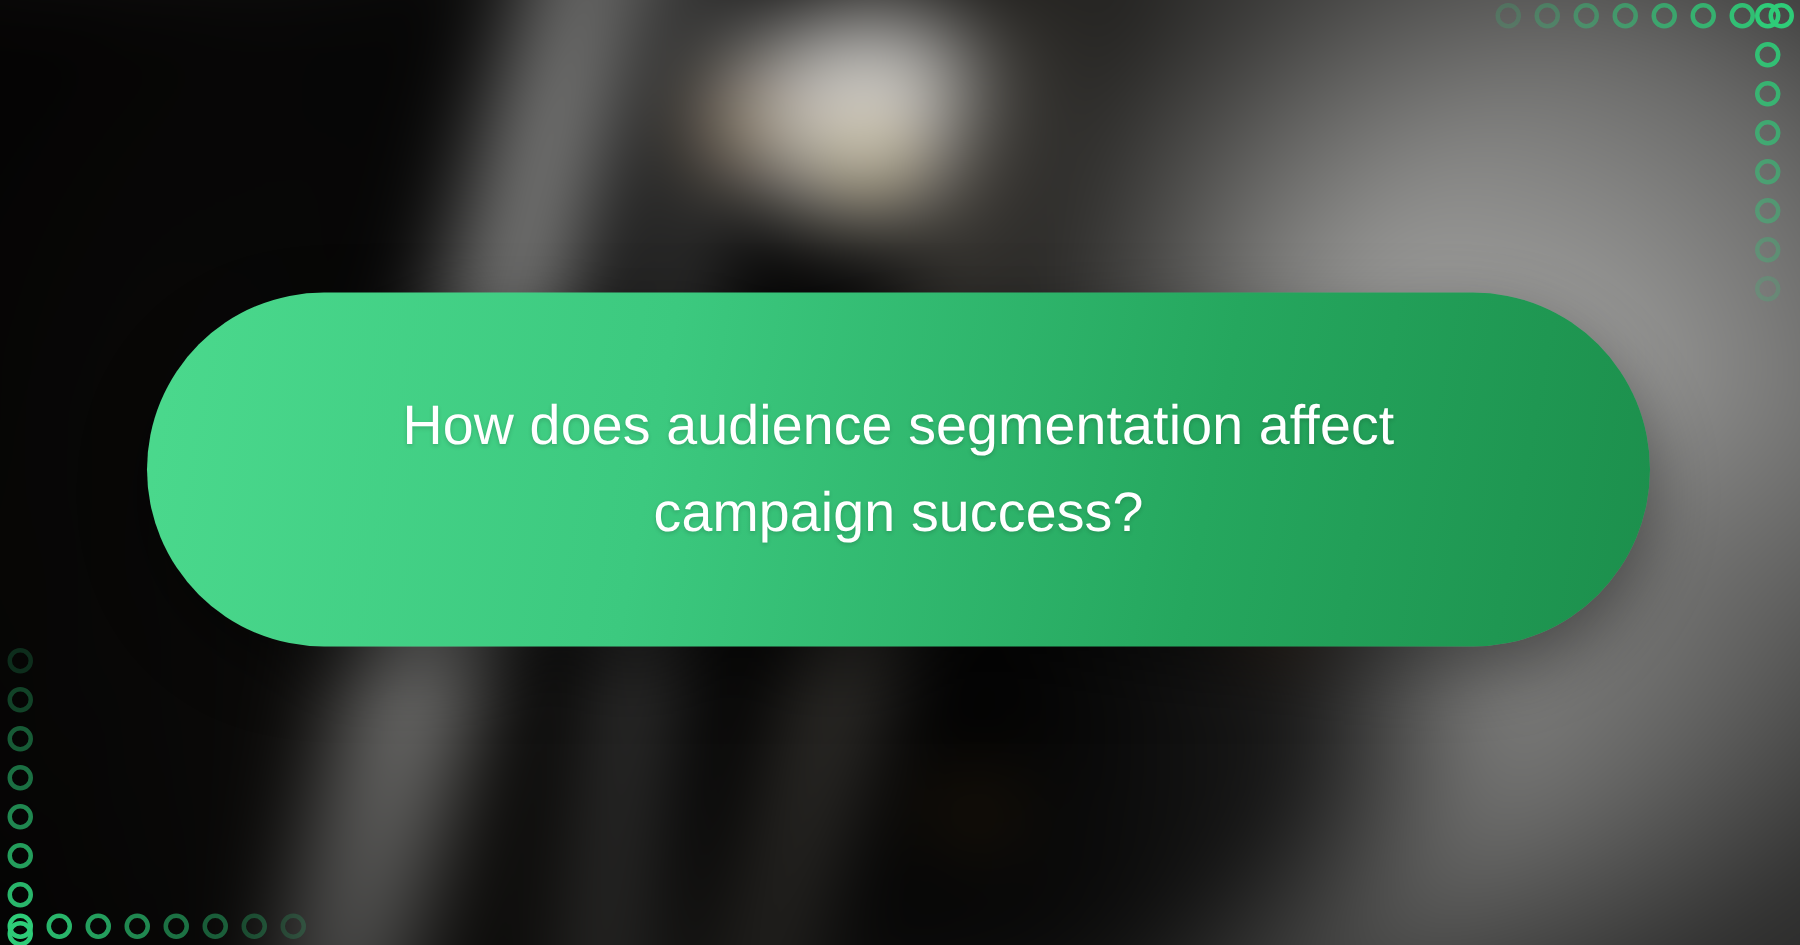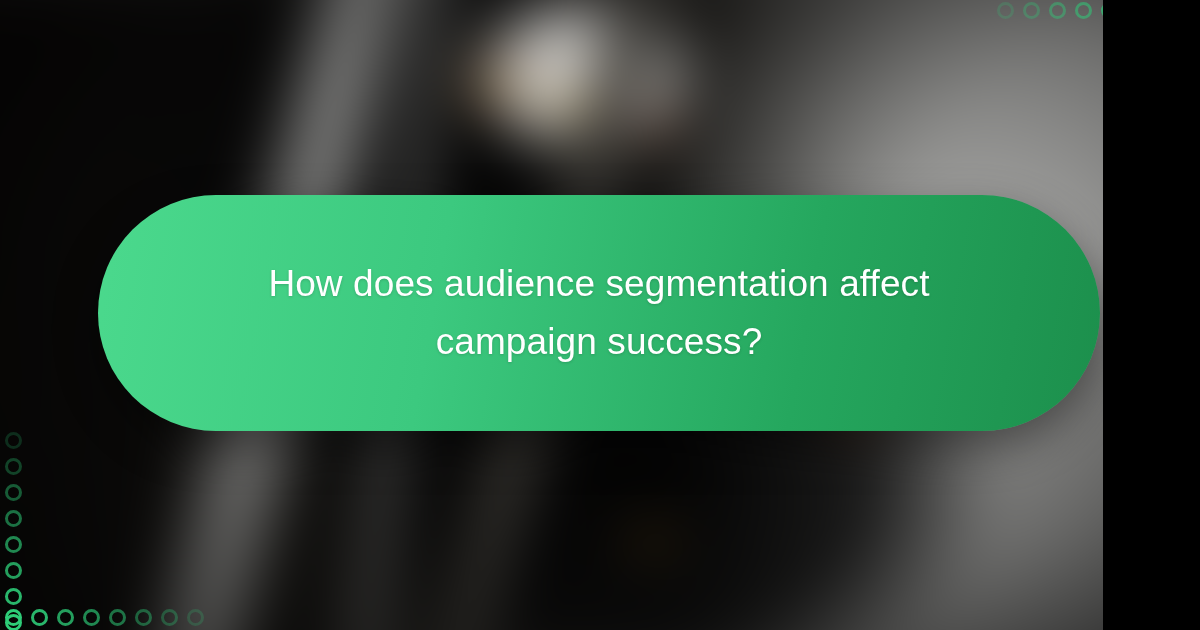--- a/index.html
+++ b/index.html
@@ -7,21 +7,21 @@
 
   html, body {
     width:1200px; height:630px;
     overflow:hidden;
     background:#000;
     font-family:"Liberation Sans", sans-serif;
   }
 
   .canvas {
     position:relative;
-    width:1103px;
+    width:1200px;
     height:630px;
     overflow:hidden;
     background:#ec4899;
   }
 
   
   .photo-bg {
     position:absolute;
     inset:-60px;
     filter:blur(26px) saturate(0.92);

